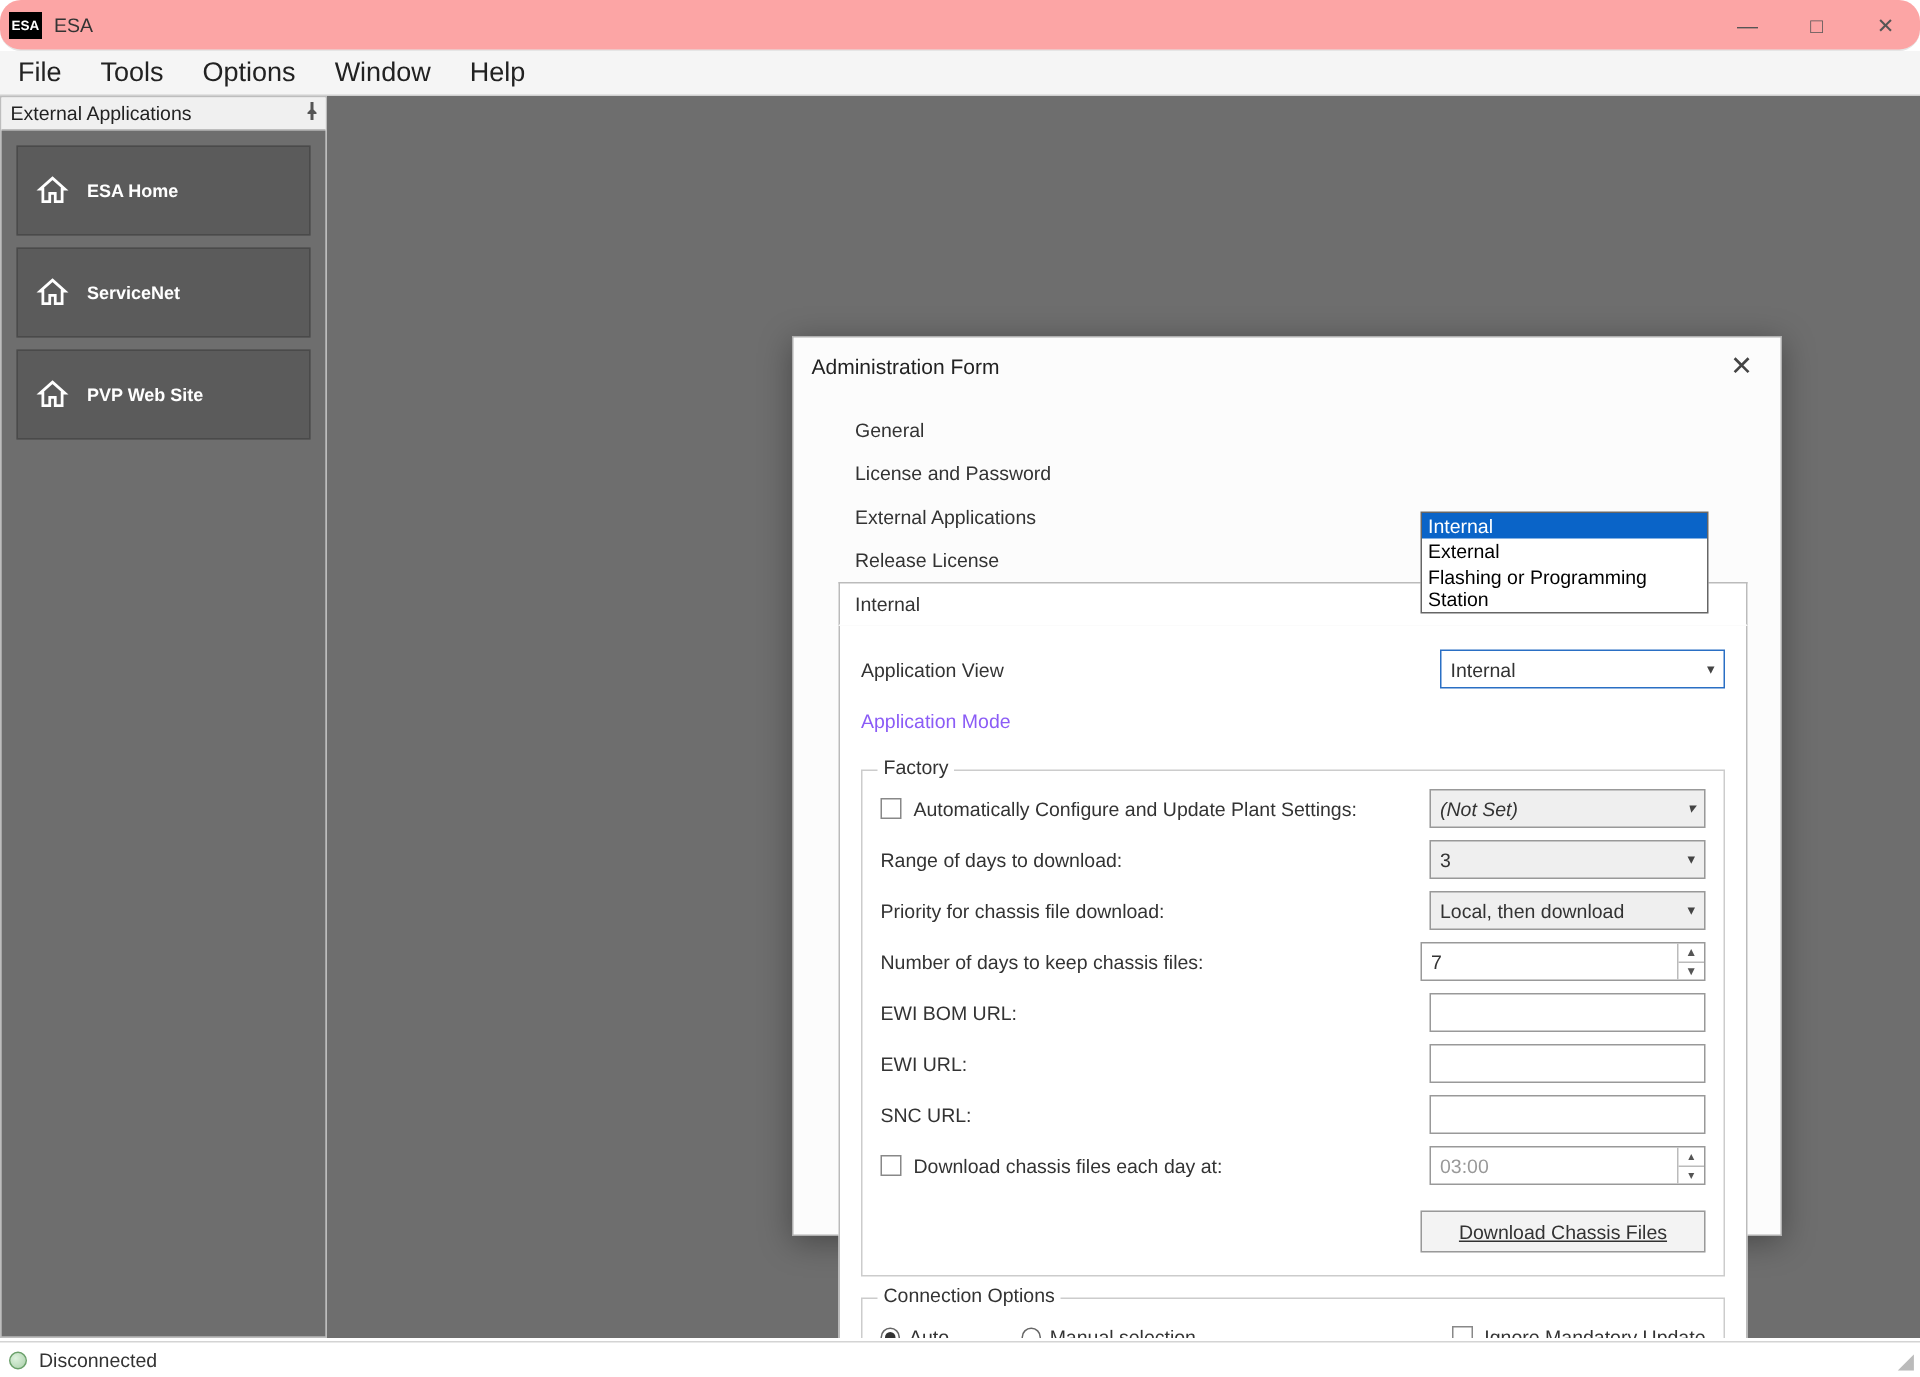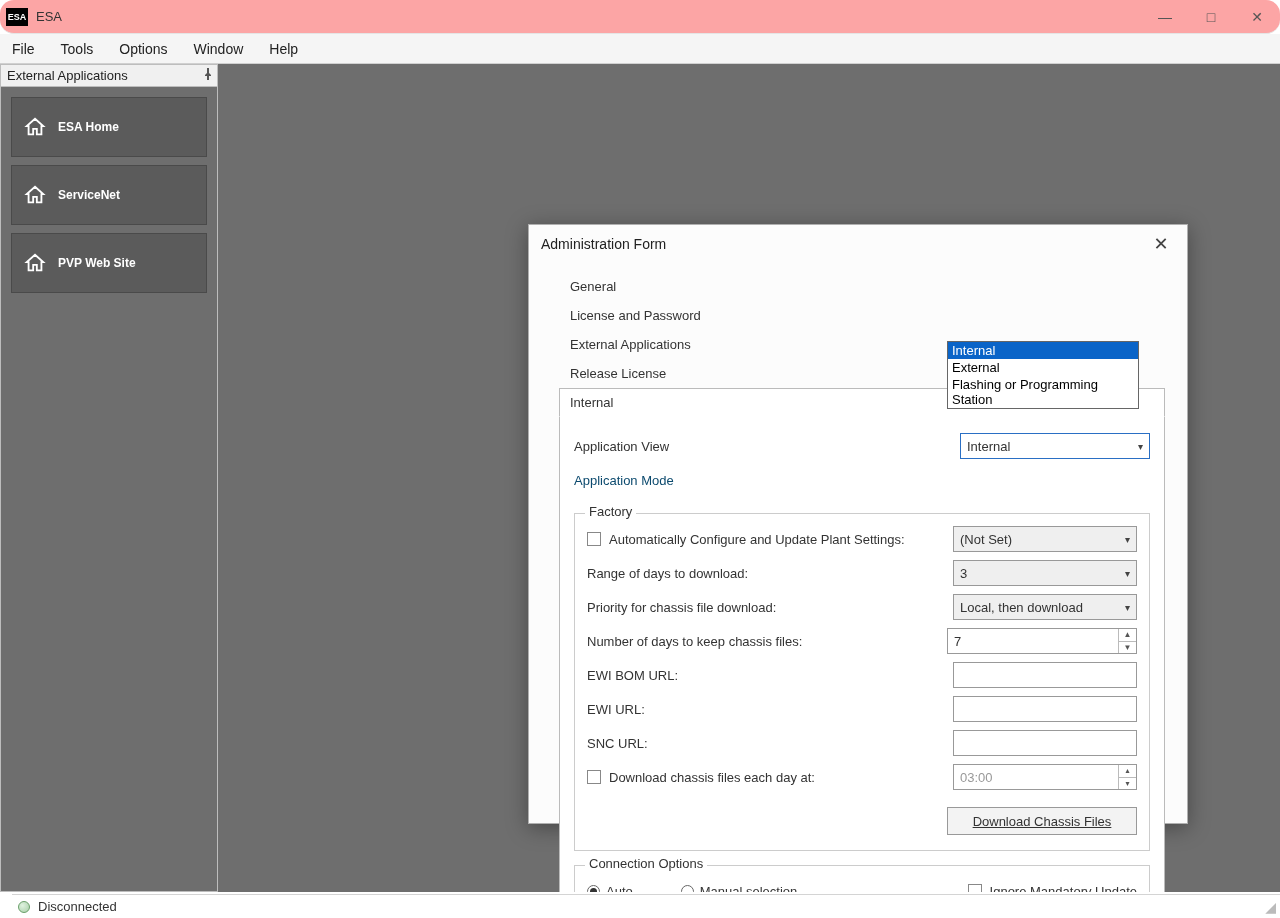--- a/index.html
+++ b/index.html
@@ -5,21 +5,21 @@
 * { box-sizing: border-box; margin: 0; padding: 0; font-family: "Segoe UI", Tahoma, sans-serif; }
 html, body { width: 1280px; height: 918px; overflow: hidden; background: #fff; }
 
 
 .titlebar { height: 34px; display: flex; align-items: center; background: #fca5a5; border-bottom: 1px solid #e5e5e5; border-radius: 14px; }
 .titlebar .app-icon { width: 22px; height: 18px; background: #000; color: #fff; font-size: 9px; font-weight: bold; display: flex; align-items: center; justify-content: center; margin-left: 6px; margin-right: 8px; }
 .titlebar .title { font-size: 13px; color: #333; flex: 1; }
 .titlebar .win-btn { width: 46px; height: 34px; display: flex; align-items: center; justify-content: center; color: #555; font-size: 14px; }
 
 
-.menubar { height: 30px; display: flex; align-items: center; background: #f5f5f5; border-bottom: 1px solid #d0d0d0; padding-left: 12px; gap: 26px; font-size: 14px; color: #222; }
+.menubar { height: 30px; display: flex; align-items: center; background: #f5f5f5; border-bottom: 1px solid #d0d0d0; padding-left: 12px; gap: 26px; font-size: 18px; color: #222; }
 
 
 .content { position: relative; height: 828px; display: flex; background: #fff; }
 
 
 .side-panel { width: 218px; border: 1px solid #bdbdbd; display: flex; flex-direction: column; }
 .side-header { display: flex; align-items: center; background: #f0f0f0; border-bottom: 1px solid #bdbdbd; height: 22px; padding: 0 4px 0 6px; font-size: 13px; color: #222; }
 .side-header .pin { margin-left: auto; font-size: 12px; color: #555; }
 .side-body { flex: 1; background: #6e6e6e; padding: 10px; display: flex; flex-direction: column; gap: 8px; }
 .side-item { background: #5b5b5b; color: #fff; height: 60px; display: flex; align-items: center; padding-left: 12px; gap: 12px; font-size: 12px; font-weight: 600; border: 1px solid #4a4a4a; }
@@ -72,21 +72,21 @@
 .btn-row { display: flex; justify-content: flex-end; gap: 6px; margin-top: 12px; padding-right: 4px; }
 .btn-row .btn { width: 92px; }
 .dl-btn { width: 190px; padding: 0; }
 
 
 .open-dd { position: absolute; left: 418px; top: 116px; width: 192px; background: #fff; border: 1px solid #666; z-index: 10; font-size: 13px; }
 .open-dd div { padding: 1px 4px; }
 .open-dd .sel { background: #0a64c8; color: #fff; }
 
 
-.status { position: absolute; left: 12px; right: 0; bottom: 0; height: 24px; display: flex; align-items: center; background: #fff; border-top: 1px solid #d4d4d4; padding-left: 6px; font-size: 13px; color: #333; gap: 8px; }
+.status { position: absolute; left: 0; right: 0; bottom: 0; height: 24px; display: flex; align-items: center; background: #fff; border-top: 1px solid #d4d4d4; padding-left: 6px; font-size: 13px; color: #333; gap: 8px; }
 .status .dot { width: 12px; height: 12px; border-radius: 50%; border: 1px solid #6aa06a; background: radial-gradient(circle at 35% 35%, #dff2df, #a9cfa9); }
 .status .grip { margin-left: auto; margin-right: 4px; color: #bbb; font-size: 14px; }
 </style>
 </head>
 <body>
 
 <div class="titlebar">
   <div class="app-icon">ESA</div>
   <div class="title">ESA</div>
   <div class="win-btn">―</div>
@@ -160,30 +160,30 @@
         <div class="form-area">
 
           <div class="row">
             <span class="lbl">Application View</span>
             <div class="combo" style="background:#fff;border-color:#2a6fc4;">
               <span>Internal</span>
               <span class="chev">▾</span>
             </div>
           </div>
           <div class="row sub">
-            <span class="lbl" style="color:#0c4a6e;">Application Mode</span>
+            <span class="lbl" style="color:#8b5cf6;">Application Mode</span>
           </div>
 
           <div class="fs">
             <div class="legend">Factory</div>
 
             <div class="row">
               <span class="chk"></span>
               <span class="lbl">Automatically Configure and Update Plant Settings:</span>
-              <div class="combo" style="width:184px;">
+              <div class="combo" style="width:184px;font-style:italic;">
                 <span>(Not Set)</span>
                 <span class="chev">▾</span>
               </div>
             </div>
 
             <div class="row sub">
               <span class="lbl">Range of days to download:</span>
               <div class="combo" style="width:184px;">
                 <span>3</span>
                 <span class="chev">▾</span>

